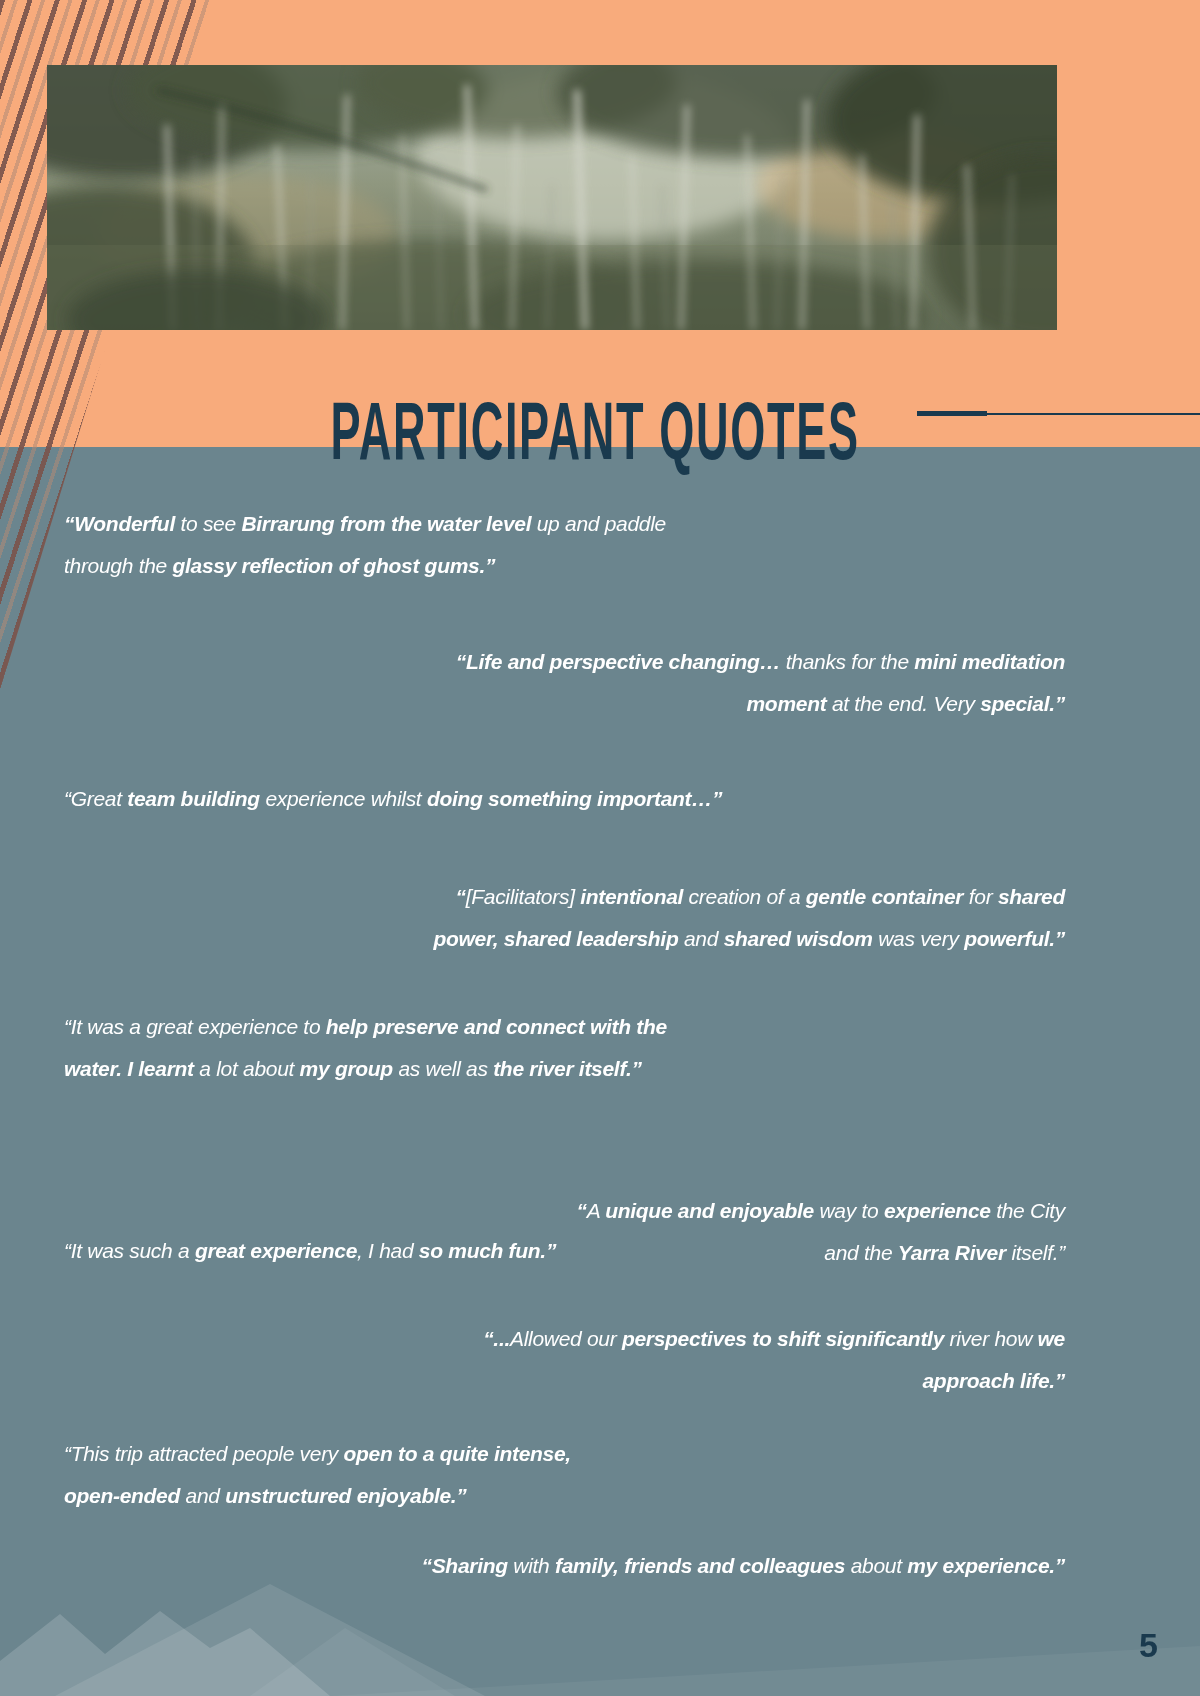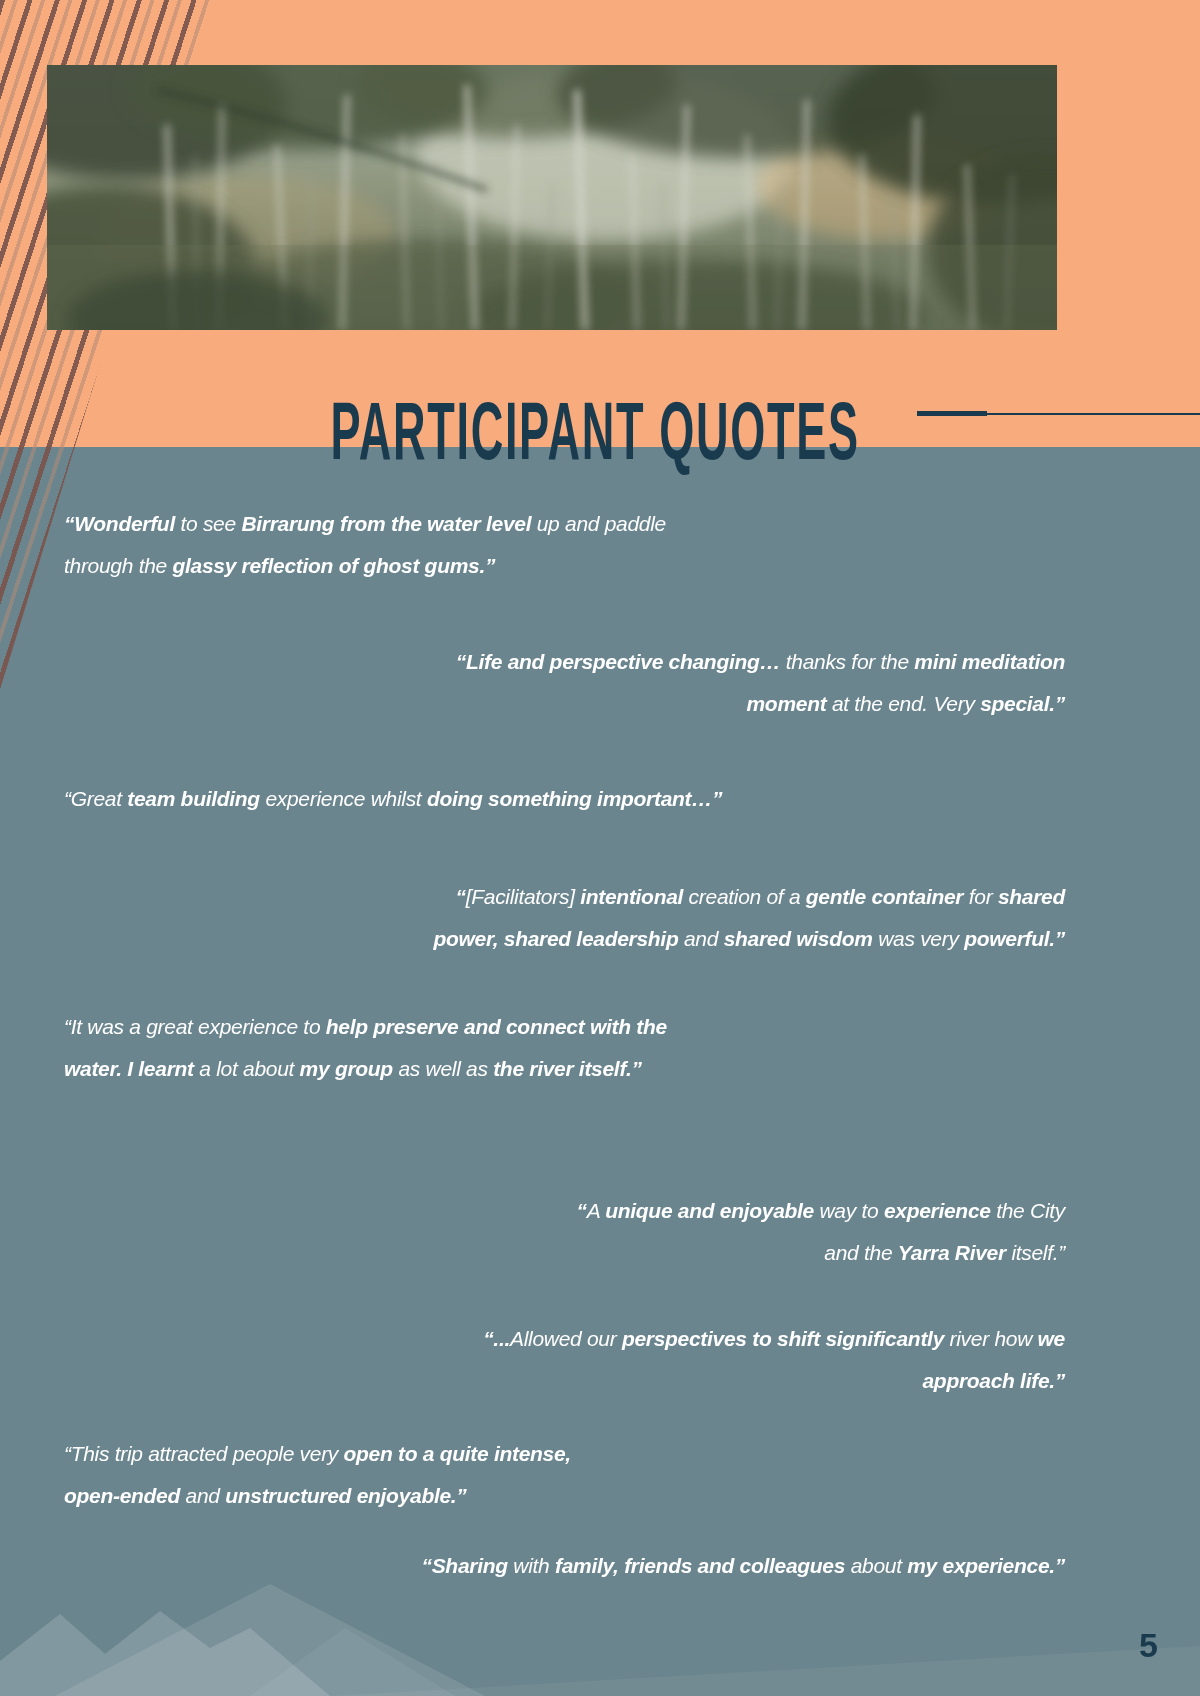--- a/index.html
+++ b/index.html
@@ -108,20 +108,21 @@
   </div>
   <div class="rule-thick"></div>
   <div class="rule-thin"></div>
 
   <div class="quote ql q0"><span class="b">“Wonderful</span><span> to see </span><span class="b">Birrarung from the water level</span><span> up and paddle</span><br><span>through the </span><span class="b">glassy reflection of ghost gums.”</span></div>
   <div class="quote qr q1"><span class="b">“Life and perspective changing… </span><span>thanks for the </span><span class="b">mini meditation</span><br><span class="b">moment</span><span> at the end. Very </span><span class="b">special.”</span></div>
   <div class="quote ql q2"><span>“Great </span><span class="b">team building</span><span> experience whilst </span><span class="b">doing something important…”</span></div>
   <div class="quote ql q4"><span>“It was a great experience to </span><span class="b">help preserve and connect with the</span><br><span class="b">water. I learnt</span><span> a lot about </span><span class="b">my group</span><span> as well as </span><span class="b">the river itself.”</span></div>
   <div class="quote qr q3"><span class="b">“</span><span>[Facilitators] </span><span class="b">intentional</span><span> creation of a </span><span class="b">gentle container</span><span> for </span><span class="b">shared</span><br><span class="b">power, shared leadership</span><span> and </span><span class="b">shared wisdom</span><span> was very </span><span class="b">powerful.”</span></div>
   <div class="quote qr q5"><span class="b">“</span><span>A </span><span class="b">unique and enjoyable</span><span> way to </span><span class="b">experience</span><span> the City</span><br><span>and the </span><span class="b">Yarra River</span><span> itself.”</span></div>
+  <div class="quote ql q6"><span>“It was such a </span><span class="b">great experience</span><span>, I had </span><span class="b">so much fun.”</span></div>
   <div class="quote qr q7"><span class="b">“...</span><span>Allowed our </span><span class="b">perspectives to shift significantly</span><span> river how </span><span class="b">we</span><br><span class="b">approach life.”</span></div>
   <div class="quote ql q8"><span>“This trip attracted people very </span><span class="b">open to a quite intense,</span><br><span class="b">open-ended</span><span> and </span><span class="b">unstructured enjoyable.”</span></div>
   <div class="quote qr q9"><span class="b">“Sharing</span><span> with </span><span class="b">family, friends and colleagues</span><span> about </span><span class="b">my experience.”</span></div>
 
   <svg class="bottom-band" viewBox="0 0 1200 60" preserveAspectRatio="none">
     <polygon points="330,60 1200,10 1200,60" fill="rgba(255,255,255,0.05)"></polygon>
   </svg>
 
   <svg class="mountains" viewBox="0 0 520 130" preserveAspectRatio="none">
     <polygon points="270,18 55,130 485,130" fill="rgba(255,255,255,0.10)"></polygon>

